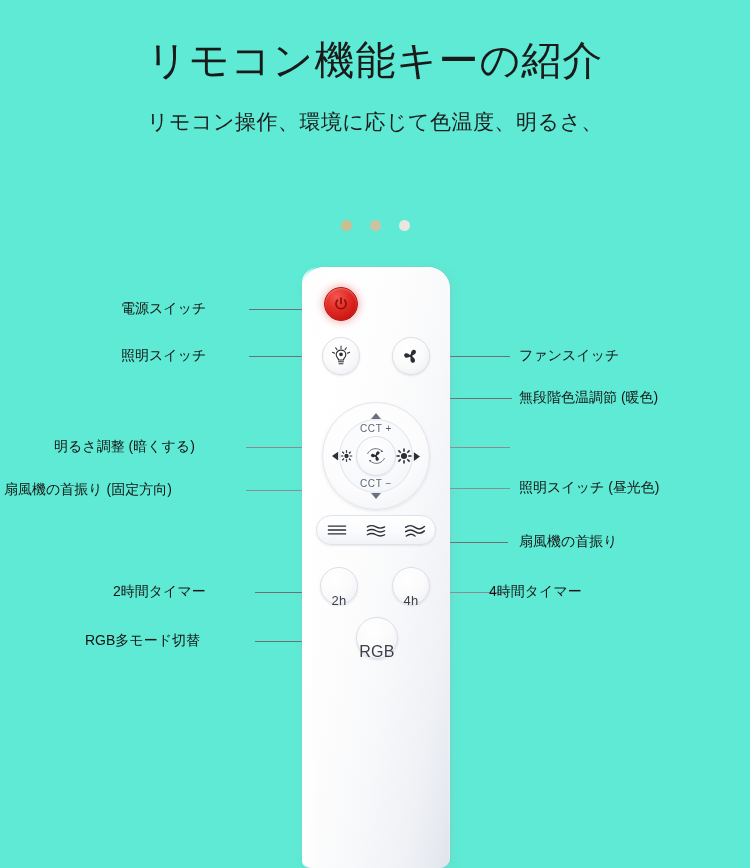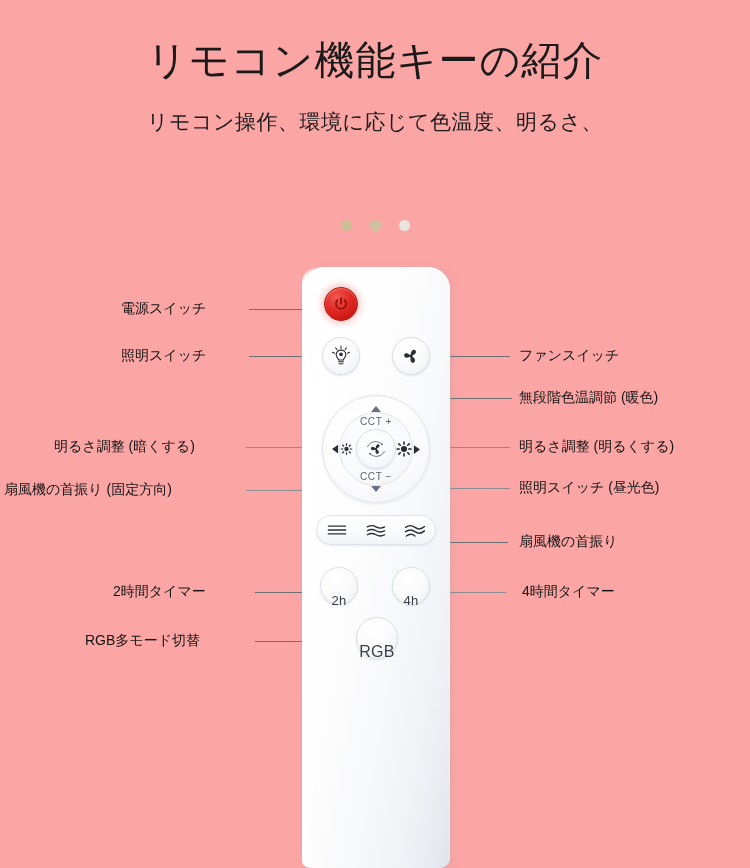--- a/index.html
+++ b/index.html
@@ -2,21 +2,21 @@
 <html><head>
 <meta charset="utf-8">
 <style>
   * { box-sizing: border-box; margin: 0; padding: 0; }
   html, body {
     width: 750px; height: 868px;
     background: #ffffff;
     font-family: "Liberation Sans", "DejaVu Sans", sans-serif;
     overflow: hidden;
   }
-  #page { position: relative; width: 750px; height: 868px; background: #fca5a5; }
+  #page { position: relative; width: 750px; height: 868px; background: #5eead4; }
 
   
   .title {
     position: absolute; left: 0; top: 36px; width: 750px;
     text-align: center;
     font-size: 40px; font-weight: 400; color: #1a1a1a;
     letter-spacing: 1px;
     line-height: 1.2;
   }
   .subtitle {
@@ -76,21 +76,21 @@
     box-shadow: 0 0 7px 2px rgba(226,43,37,.30),
                 inset 0 1px 2px rgba(255,255,255,.35);
   }
   .pw-glyph { width:16px; height:16px; }
 
   .btn-light { left: 20px; top: 70px; width: 38px; height: 38px; }
   .btn-fan   { left: 90px; top: 70px; width: 38px; height: 38px; }
 
   
   .dial {
-    position: absolute; left: 20px; top: 128px; width: 108px; height: 108px;
+    position: absolute; left: 20px; top: 135px; width: 108px; height: 108px;
     border-radius: 50%;
     background: radial-gradient(circle at 40% 32%, #ffffff 0%, #fcfcfd 55%, #f4f5f8 82%, #ebedf2 100%);
     border: 1px solid #e2e4ea;
     box-shadow: 0 1px 3px rgba(150,155,168,.22), inset 0 1px 2px rgba(255,255,255,.9);
   }
   .dial-ring2 {
     position:absolute; left:50%; top:50%; transform:translate(-50%,-50%);
     width:74px; height:74px; border-radius:50%;
     border:1px solid #e3e5eb;
     background: radial-gradient(circle at 42% 34%, #fdfdfe 0%, #f8f9fb 60%, #f0f1f5 100%);
@@ -329,18 +329,17 @@
 
   <div class="lbl" style="left:121px; top:301px;">電源スイッチ</div>
   <div class="lbl" style="left:121px; top:348px;">照明スイッチ</div>
   <div class="lbl" style="left:4px; top:482px;">扇風機の首振り (固定方向)</div>
   <div class="lbl" style="left:54px; top:439px;">明るさ調整 (暗くする)</div>
   <div class="lbl" style="left:113px; top:584px;">2時間タイマー</div>
   <div class="lbl" style="left:85px; top:633px;">RGB多モード切替</div>
 
   <div class="lbl r" style="left:519px; top:348px;">ファンスイッチ</div>
   <div class="lbl r" style="left:519px; top:390px;">無段階色温調節 (暖色)</div>
-  <div class="lbl r" style="left:519px; top:439px;">明るさ調整 (明るくする)</div>
   <div class="lbl r" style="left:519px; top:480px;">照明スイッチ (昼光色)</div>
   <div class="lbl r" style="left:519px; top:534px;">扇風機の首振り</div>
-  <div class="lbl r" style="left:522px; top:584px;">4時間タイマー</div>
+  <div class="lbl r" style="left:489px; top:584px;">4時間タイマー</div>
 
 </div>
 
 </body></html>

